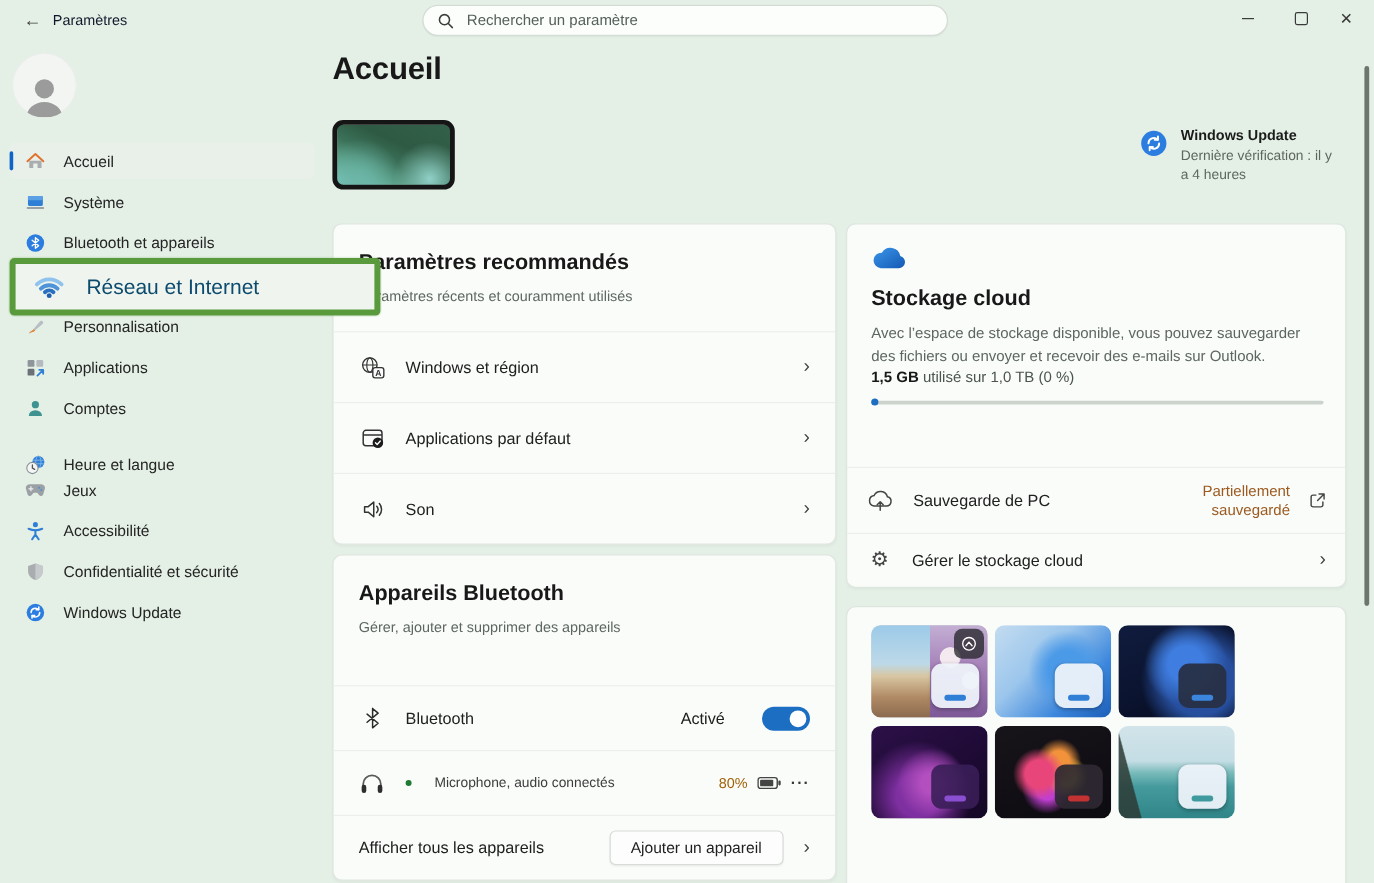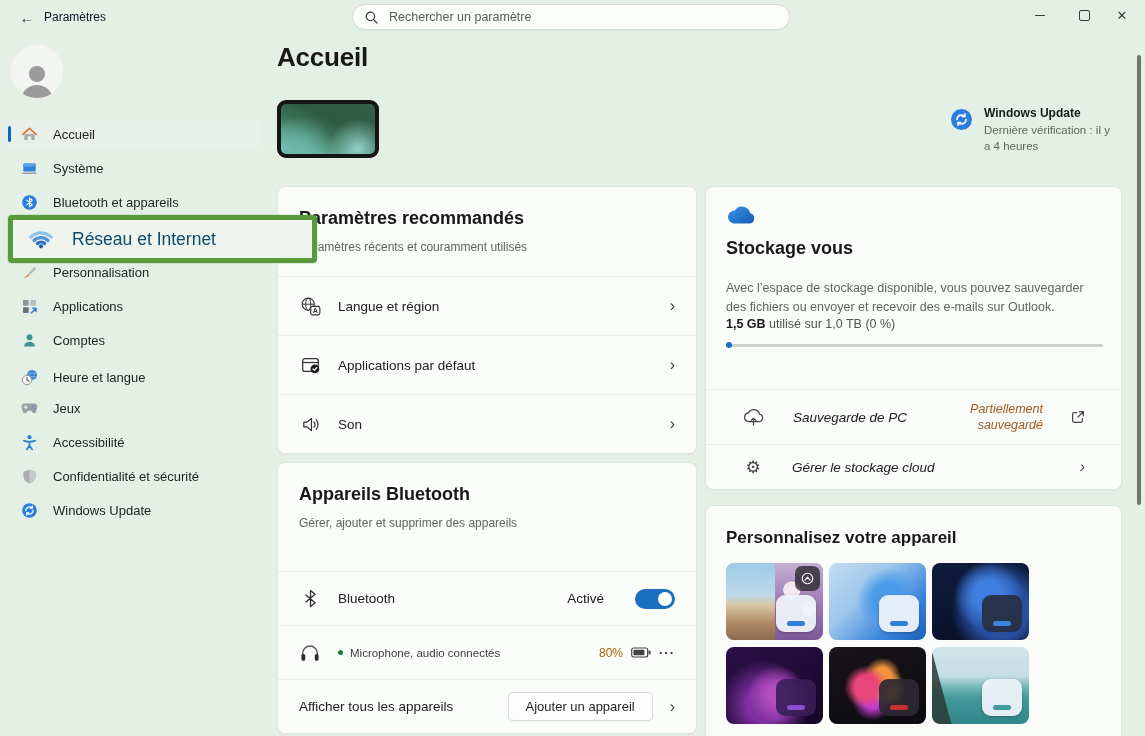--- a/index.html
+++ b/index.html
@@ -77,42 +77,42 @@
   .rows-reco{top:89px;} .rows-bt{top:108px;}
   .srow{flex:1;display:flex;align-items:center;gap:17px;padding:0 21px;border-top:1px solid #ecefec;}
   .srow .ric{width:22px;flex:0 0 22px;display:flex;justify-content:center;}
   .srow .rlabel{flex:1;font-size:13.5px;color:#202020;}
   .chev{color:#3f3f3f;font-size:16px;line-height:1;}
 
   .state-label{font-size:13.5px;color:#202020;margin-right:14px;}
   .toggle{width:40px;height:20px;border-radius:10px;background:#1b6ec2;position:relative;flex:0 0 40px;}
   .toggle::after{content:"";position:absolute;right:3px;top:3px;width:14px;height:14px;border-radius:50%;background:#fff;}
 
-  .dev-status{display:flex;align-items:center;gap:7px;font-size:11.5px;color:#3c3c3c;}
+  .dev-status{display:flex;align-items:center;gap:19px;font-size:11.5px;color:#3c3c3c;}
   .green-dot{width:5px;height:5px;border-radius:50%;background:#1f7a33;}
   .bat-group{display:flex;align-items:center;gap:8px;}
   .bat-pct{font-size:12px;color:#a16207;}
   .more-dots{font-size:13px;color:#333;letter-spacing:1px;font-weight:700;}
 
   .ghost-btn{
     background:#fcfdfc;border:1px solid #d7dcd7;border-radius:5px;
     padding:6px 17px;font-size:13px;color:#1f1f1f;font-family:inherit;
     box-shadow:0 1px 1px rgba(0,0,0,0.04);
   }
 
   
   .cloud-body{padding:18px 20px 0 20px;}
   .cloud-title{font-size:18px;font-weight:700;color:#181818;margin-top:13px;}
-  .cloud-desc{font-size:12.5px;color:#5d675f;line-height:1.5;margin-top:20px;width:376px;}
+  .cloud-desc{font-size:12.5px;color:#5d675f;line-height:1.5;margin-top:10px;width:376px;}
   .usage{font-size:12.5px;color:#4b554d;}
   .usage b{color:#181818;}
   .progress{margin-top:13px;height:3px;width:377px;background:#ccd3cc;border-radius:2px;position:relative;}
   .progress::before{content:"";position:absolute;left:0;top:-1.5px;width:6px;height:6px;border-radius:3px;background:#1b6ec2;}
   .cloud-rows{position:absolute;left:0;right:0;top:202px;bottom:0;display:flex;flex-direction:column;}
-  .crow{display:flex;align-items:center;gap:28px;padding:0 36px;border-top:1px solid #ecefec;font-style:italic;}
+  .crow{display:flex;align-items:center;gap:16px;padding:0 16px;border-top:1px solid #ecefec;}
   .crow-backup{height:54px;} .crow-manage{flex:1;}
   .crow .rlabel{flex:1;font-size:13.5px;color:#202020;}
   .backup-status{color:#9d5a1f;font-size:12.5px;line-height:1.3;text-align:right;width:94px;}
   .gear-glyph{font-size:17px;color:#444;width:22px;text-align:center;}
 
   
   .perso-title{padding:22px 20px 0 20px;font-size:17px;font-weight:700;color:#181818;}
   .thumb-grid{margin:15px 20px 0 20px;display:flex;flex-direction:column;gap:7px;}
   .thumb-row{display:flex;gap:6px;}
   .thumb{width:97px;height:77px;border-radius:8px;position:relative;overflow:hidden;background:#ccc;}
@@ -249,21 +249,21 @@
   <div class="abs nav-item" style="top:325px;">
     <span class="nav-icon">
       <svg width="17" height="17" viewBox="0 0 17 17">
           <circle cx="8.5" cy="5.2" r="3" fill="#3e9290"></circle>
           <path d="M3 14.6 a5.5 4.8 0 0 1 11 0 Z" fill="#3e9290"></path>
         </svg>
     </span>
     <span>Comptes</span>
   </div>
 
-  <div class="abs nav-item" style="top:362px;">
+  <div class="abs nav-item" style="top:372px;">
     <span class="nav-icon">
       <svg width="17" height="17" viewBox="0 0 17 17">
           <circle cx="11" cy="6" r="5" fill="#2f7fd6"></circle>
           <path d="M6.4 4.5 h9.2 M6.4 7.5 h9.2" stroke="#7db4e8" stroke-width="0.8"></path>
           <ellipse cx="11" cy="6" rx="2.2" ry="5" fill="none" stroke="#7db4e8" stroke-width="0.8"></ellipse>
           <circle cx="6" cy="11" r="4.7" fill="#f4f6f6" stroke="#8a9094" stroke-width="0.9"></circle>
           <path d="M6 8.5 V11 l1.9 1.1" stroke="#555" stroke-width="1.1" fill="none" stroke-linecap="round"></path>
         </svg>
     </span>
     <span>Heure et langue</span>
@@ -338,21 +338,21 @@
       <div class="srow">
         <span class="ric">
           <svg width="21" height="21" viewBox="0 0 22 22">
               <circle cx="8.6" cy="8.6" r="6.3" fill="none" stroke="#333" stroke-width="1.2"></circle>
               <ellipse cx="8.6" cy="8.6" rx="2.7" ry="6.3" fill="none" stroke="#333" stroke-width="1"></ellipse>
               <path d="M2.5 8.6 h12.2" stroke="#333" stroke-width="1"></path>
               <rect x="11.2" y="10.8" width="9.6" height="9" rx="2" fill="#fafcfa" stroke="#333" stroke-width="1.2"></rect>
               <text x="16" y="18.2" text-anchor="middle" font-size="7.5" font-weight="bold" fill="#333">A</text>
             </svg>
         </span>
-        <span class="rlabel">Langue et région</span>
+        <span class="rlabel">Windows et région</span>
         <span class="chev">›</span>
       </div>
       <div class="srow">
         <span class="ric">
           <svg width="21" height="21" viewBox="0 0 22 22">
               <rect x="2.8" y="3.8" width="16.4" height="13.4" rx="2.4" fill="none" stroke="#333" stroke-width="1.3"></rect>
               <path d="M2.8 7.9 h16.4" stroke="#333" stroke-width="1.3"></path>
               <circle cx="15.6" cy="14.6" r="4.6" fill="#1c1c1c"></circle>
               <path d="M13.5 14.6 l1.5 1.5 2.7 -3" stroke="#fff" stroke-width="1.2" fill="none" stroke-linecap="round" stroke-linejoin="round"></path>
             </svg>
@@ -429,21 +429,21 @@
         <svg width="31" height="20" viewBox="0 0 31 20">
             <defs>
               <linearGradient id="cg" x1="0" y1="0" x2="1" y2="1">
                 <stop offset="0" stop-color="#3a96e8"></stop>
                 <stop offset="1" stop-color="#1459b4"></stop>
               </linearGradient>
             </defs>
             <path d="M8 18.5 h15 a5.2 5.2 0 0 0 1.2 -10.25 A8.3 8.3 0 0 0 8.9 5.6 6 6 0 0 0 8 18.5 Z" fill="url(#cg)"></path>
           </svg>
       </span>
-      <div class="cloud-title">Stockage vous</div>
+      <div class="cloud-title">Stockage cloud</div>
       <div class="cloud-desc">Avec l’espace de stockage disponible, vous pouvez sauvegarder des fichiers ou envoyer et recevoir des e-mails sur Outlook.</div>
       <div class="usage"><b>1,5 GB</b><span> utilisé sur 1,0 TB (0 %)</span></div>
       <div class="progress"></div>
     </div>
     <div class="cloud-rows">
       <div class="crow crow-backup">
         <span class="ric">
           <svg width="23" height="20" viewBox="0 0 24 20">
               <path d="M6.6 14.8 h10.8 a4 4 0 0 0 .9 -7.9 A6.2 6.2 0 0 0 6.7 5.7 4.6 4.6 0 0 0 6.6 14.8 Z" fill="none" stroke="#444" stroke-width="1.3"></path>
               <path d="M12 18.6 v-7.2 M9.4 13.8 L12 11.2 l2.6 2.6" stroke="#444" stroke-width="1.3" fill="none" stroke-linecap="round" stroke-linejoin="round"></path>
@@ -460,21 +460,20 @@
       </div>
       <div class="crow crow-manage">
         <span class="gear-glyph">⚙</span>
         <span class="rlabel">Gérer le stockage cloud</span>
         <span class="chev">›</span>
       </div>
     </div>
   </div>
 
   <div class="abs card card-perso">
-    <div class="perso-title">Personnalisez votre appareil</div>
     <div class="thumb-grid">
       <div class="thumb-row">
         <div class="thumb">
           <div class="t1a"></div>
             <div class="t1b"></div>
           <div class="badge">
             <svg width="15" height="15" viewBox="0 0 16 16">
                 <circle cx="8" cy="8" r="5.6" stroke="#fff" stroke-width="1.2" fill="none"></circle>
                 <path d="M5.3 9.7 L8 6.5 l2.7 3.2" stroke="#fff" stroke-width="1.2" fill="none" stroke-linecap="round" stroke-linejoin="round"></path>
               </svg>

